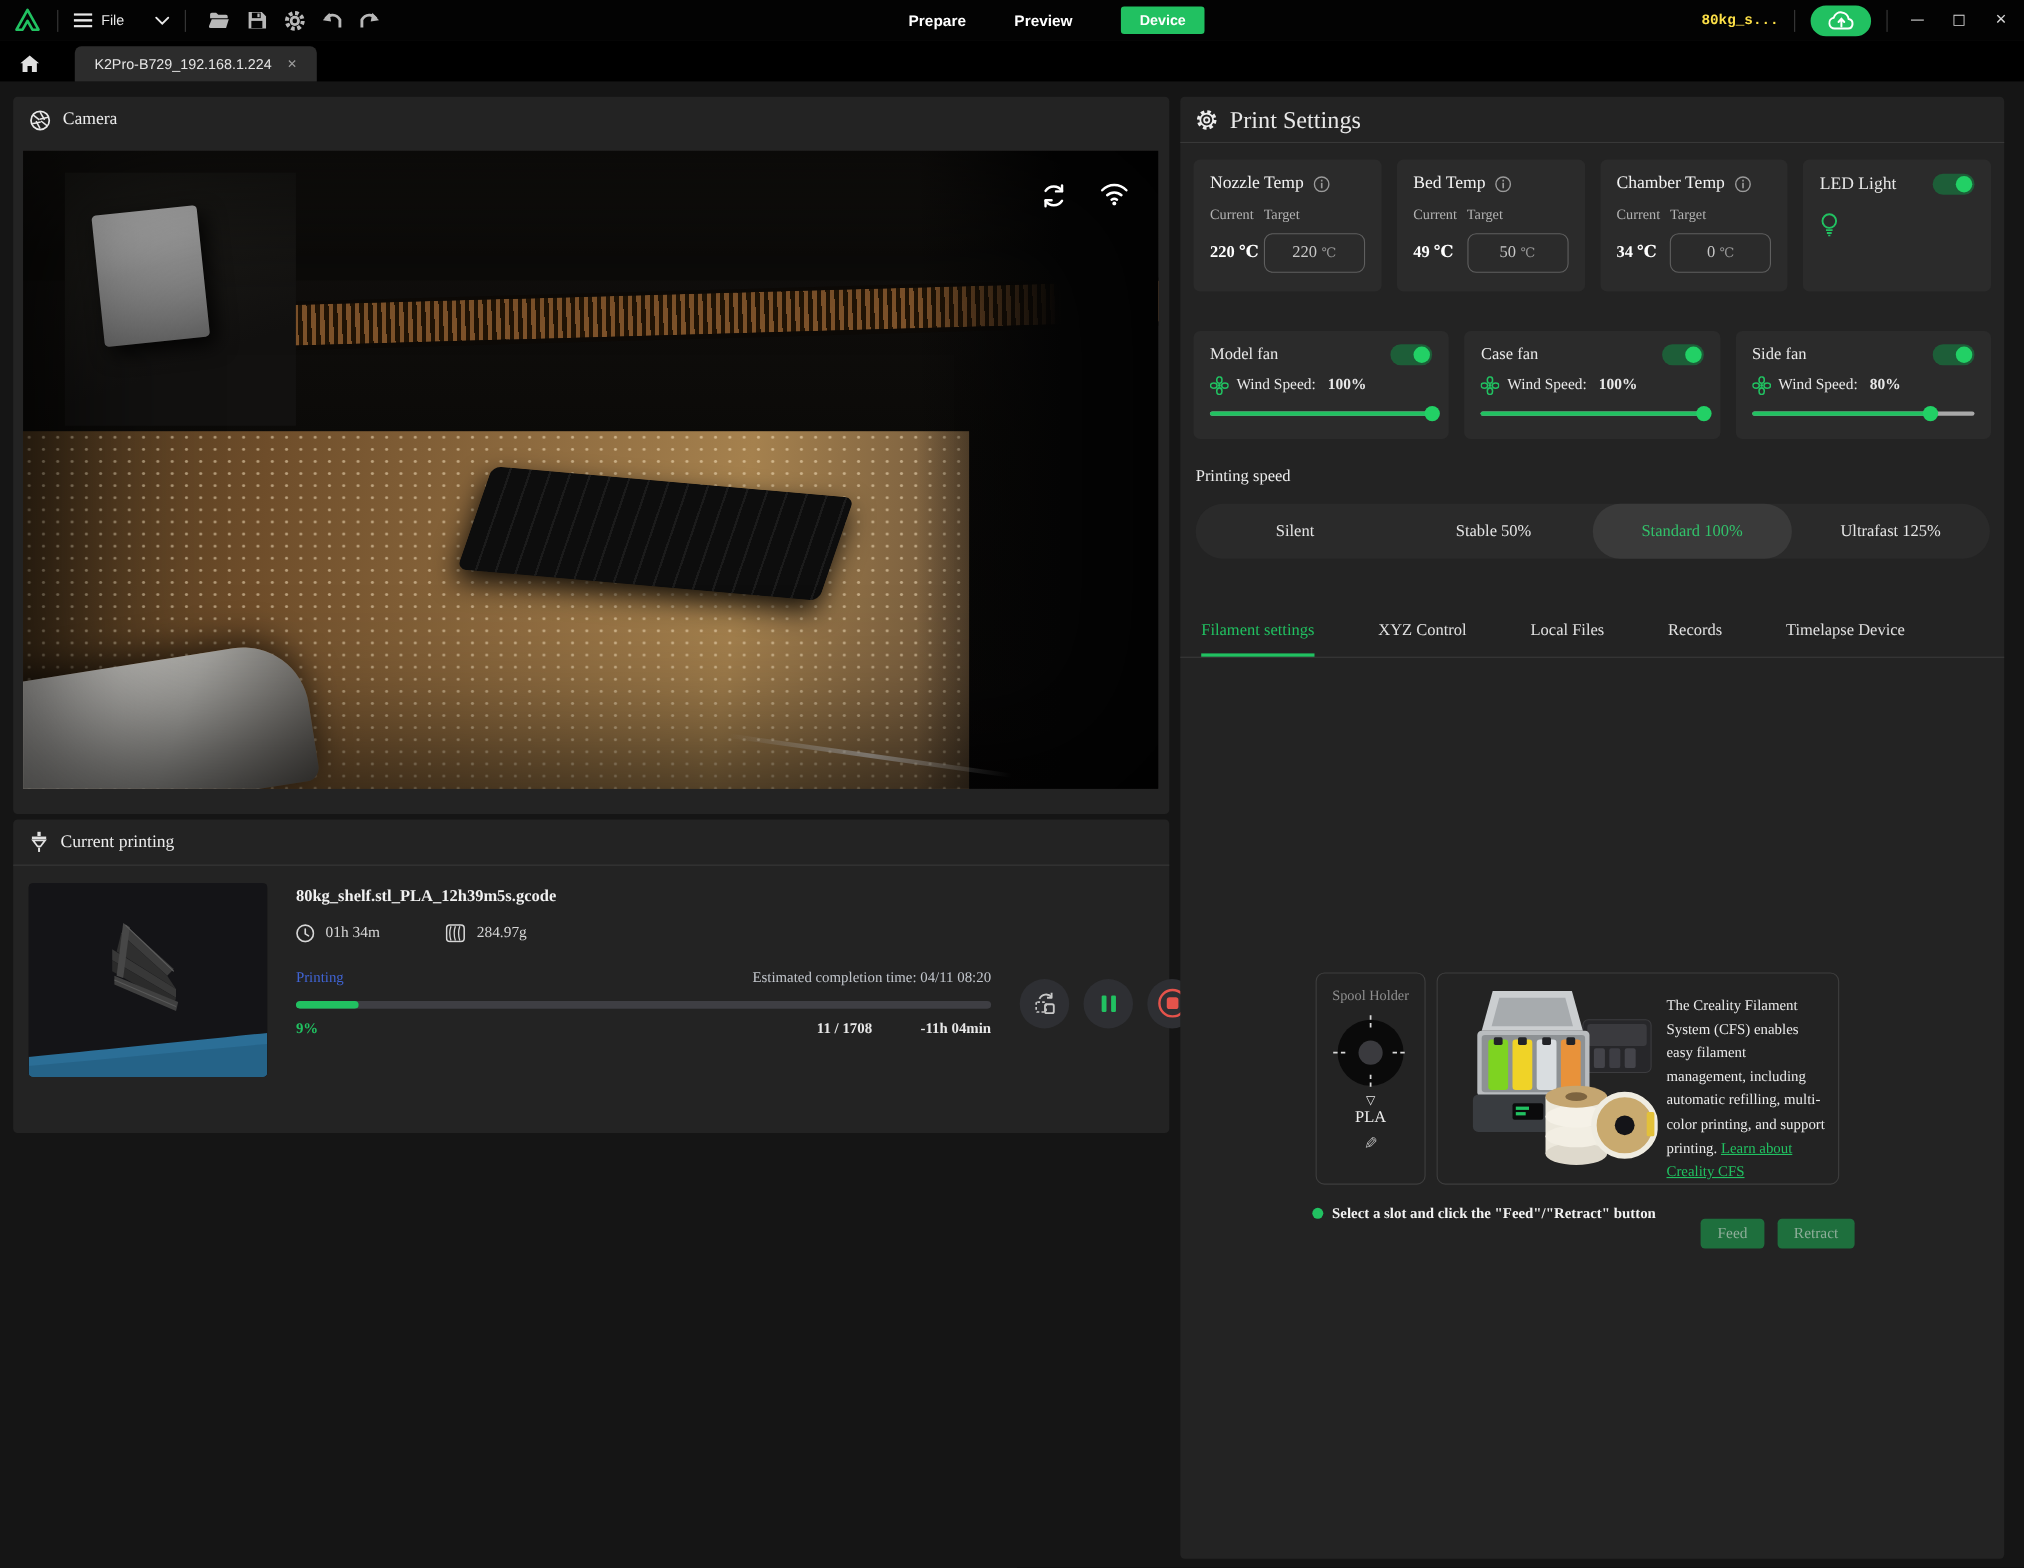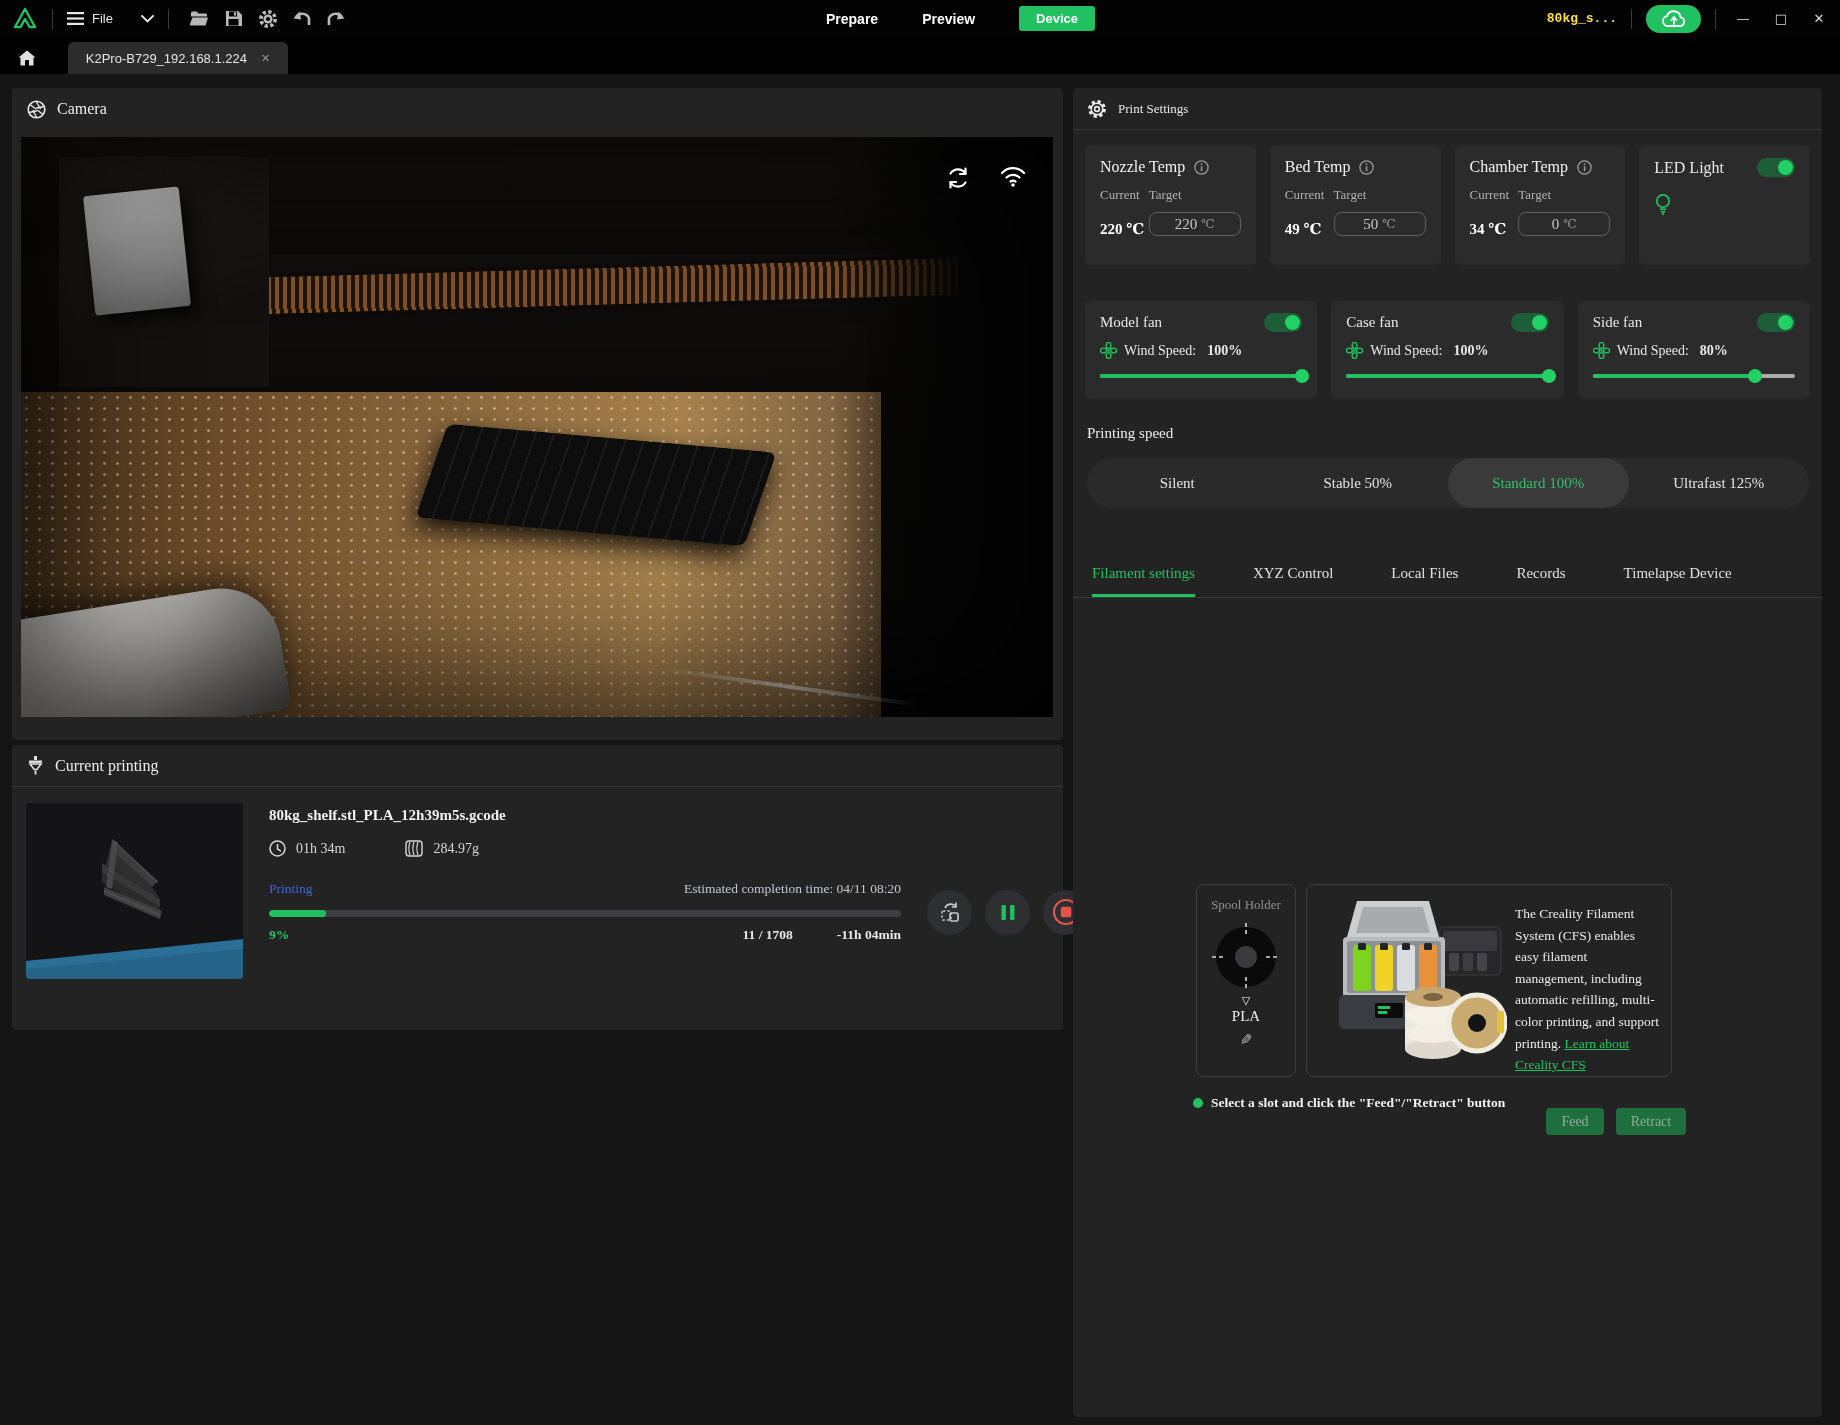--- a/index.html
+++ b/index.html
@@ -94,31 +94,31 @@
   .pct{ color:#21c161; }
   .nums-right{ display:flex; gap:44px; color:#e8e8e8; }
   .job-btns{ display:flex; gap:13px; margin-left:26px; }
   .cbtn{ width:45px; height:45px; border-radius:50%; background:#2e2f33; display:flex;
          align-items:center; justify-content:center; }
 
   
   .right-panel{ left:1073px; top:88px; width:749px; height:1329px; border-radius:4px; }
   .rp-abs{ position:absolute; }
   .ps-header{ left:0; top:0; right:0; height:42px; display:flex; align-items:center; gap:11px;
-              padding:0 14px; font-size:13px; border-bottom:1px solid #383838; }
+              padding:0 14px; font-size:22px; border-bottom:1px solid #383838; }
 
   .temp-grid{ left:12px; top:57px; width:725px; display:grid; grid-template-columns:repeat(4,1fr);
               gap:14px; }
   .card{ background:#2b2b2b; border-radius:6px; padding:13px 15px; height:120px; }
   .t-title{ display:flex; align-items:center; gap:9px; font-size:16px; color:#f2f2f2; }
   .t-cols{ display:flex; margin-top:11px; }
   .t-col{ flex:1; }
   .t-lbl{ font-size:13px; color:#b2b2b2; }
   .t-cur{ margin-top:17px; font-size:15px; font-weight:bold; color:#fff; }
-  .tinput{ margin-top:9px; width:92px; height:24px; border:1px solid #5f5f5f; border-radius:8px;
+  .tinput{ margin-top:9px; width:92px; height:36px; border:1px solid #5f5f5f; border-radius:8px;
            display:flex; align-items:center; justify-content:center; gap:4px; }
   .tinput .v{ font-size:15px; color:#c8c8c8; }
   .tinput .u{ font-size:12px; color:#939393; }
 
   .led-row{ display:flex; justify-content:space-between; align-items:center; font-size:16px; }
   .toggle{ width:38px; height:19px; border-radius:10px; background:#1d5e38; position:relative; flex:none;}
   .toggle::after{ content:''; position:absolute; right:2px; top:2px; width:15px; height:15px;
                   border-radius:50%; background:#22d065; }
 
   .fan-grid{ left:12px; top:213px; width:725px; display:grid; grid-template-columns:repeat(3,1fr);

